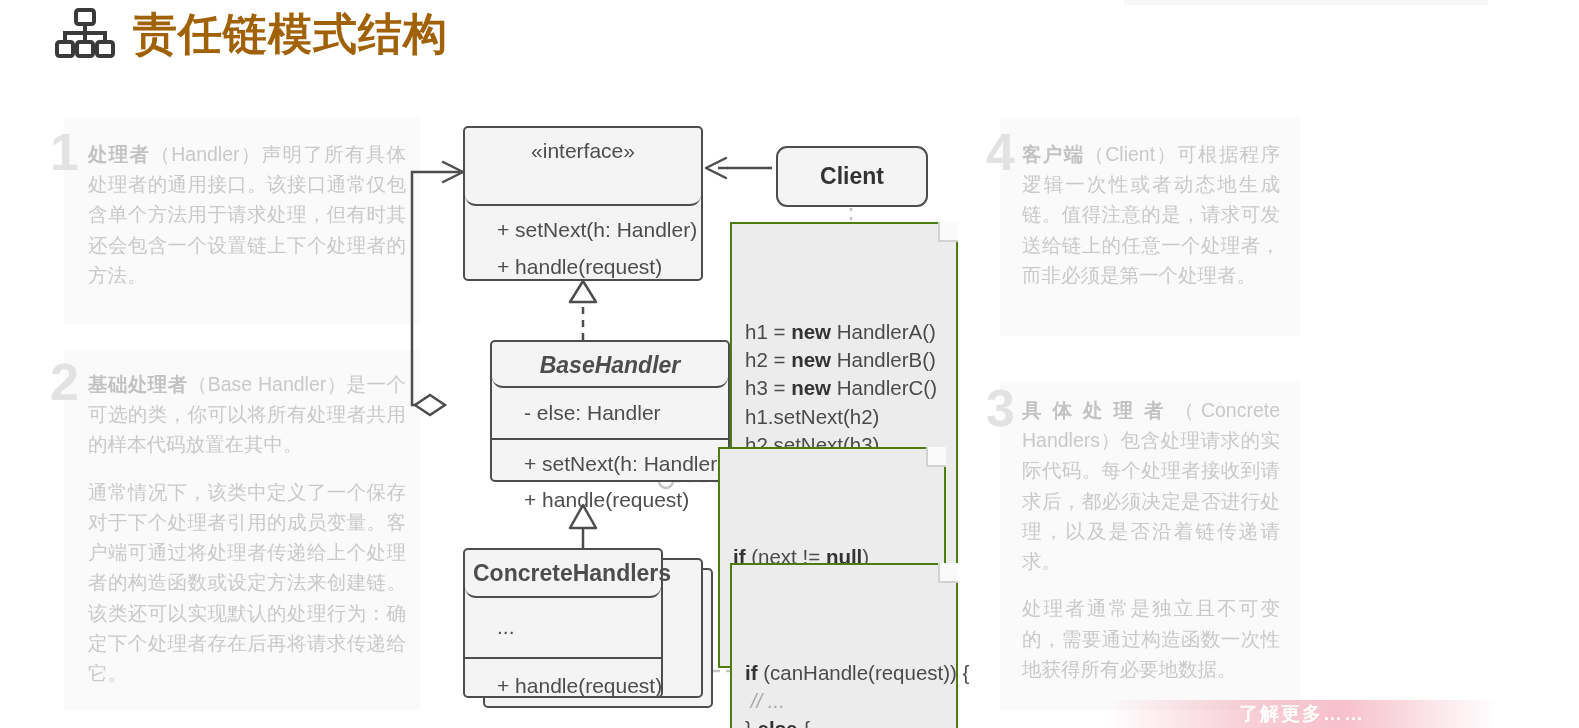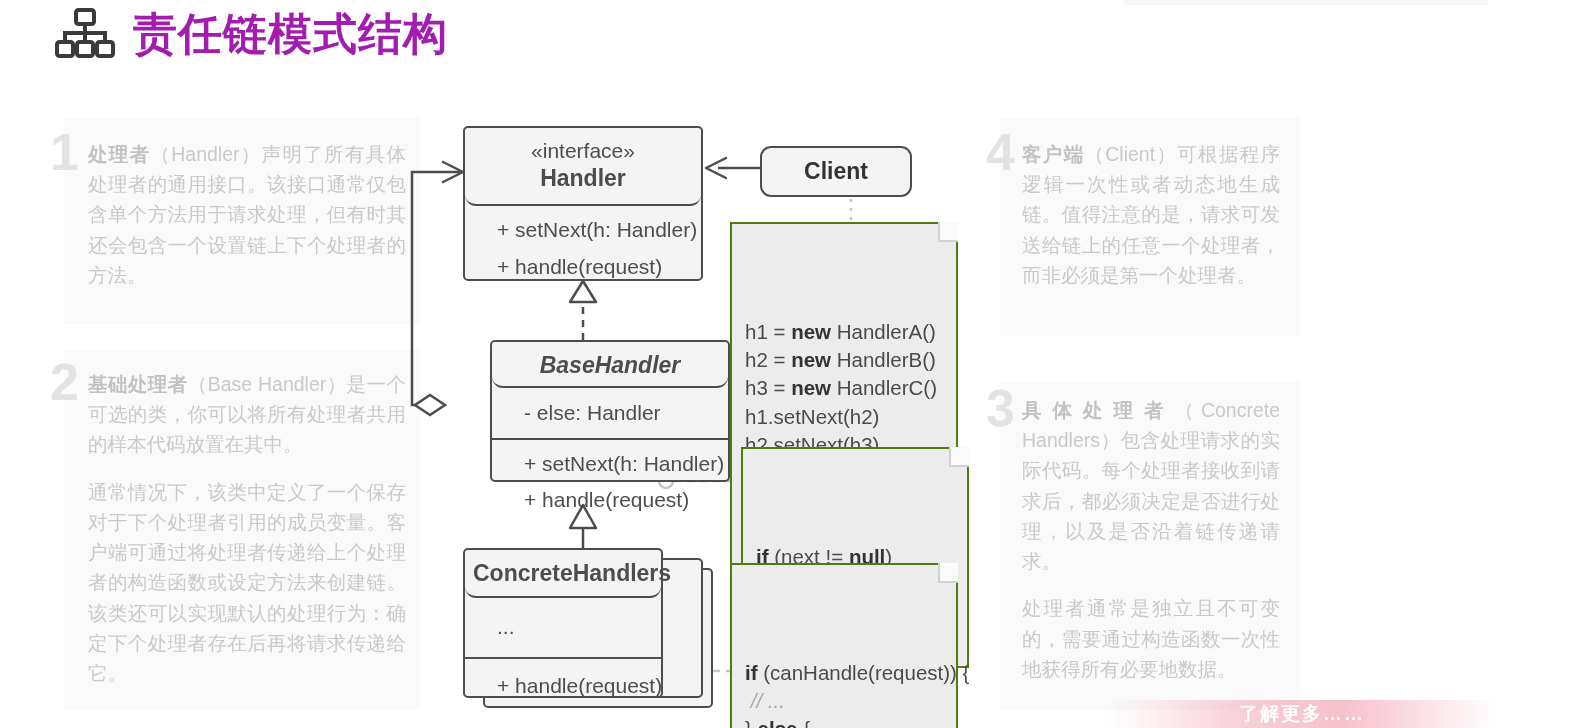--- a/index.html
+++ b/index.html
@@ -7,21 +7,21 @@
     width: 1579px; height: 728px;
     background: #ffffff;
     font-family: "Liberation Sans", "DejaVu Sans", sans-serif;
     overflow: hidden;
   }
   #root { position: relative; width: 1579px; height: 728px; background:#fff; }
 
   
   .title-row { position:absolute; left:55px; top:8px; display:flex; align-items:center; gap:18px; }
   .title-icon { width:60px; height:52px; }
-  .title-text { font-size:44px; font-weight:bold; color:#a21caf; letter-spacing:1px; line-height:1; }
+  .title-text { font-size:44px; font-weight:bold; color:#a16207; letter-spacing:1px; line-height:1; }
 
   
   .note-panel { position:absolute; background:#fafafa; }
   .note-num {
     position:absolute; font-size:52px; font-weight:bold; color:#e2e2e2;
     line-height:1; font-family:"Liberation Sans", sans-serif;
   }
   .note-body { position:absolute; font-size:19.5px; line-height:1.55; color:#c9c9c9; }
   .note-body p { margin:0 0 17px 0; text-align:justify; }
   .note-body p:last-child { margin-bottom:0; }
@@ -155,29 +155,28 @@
     <line x1="674" y1="481" x2="732" y2="481" stroke="#c4c4c4" stroke-width="2.5" stroke-dasharray="7,6"></line>
 
     
     <circle cx="666" cy="671" r="7" fill="none" stroke="#c4c4c4" stroke-width="2.5"></circle>
     <line x1="674" y1="671" x2="732" y2="671" stroke="#c4c4c4" stroke-width="2.5" stroke-dasharray="7,6"></line>
   </svg>
 
   <div class="cls" style="left:463px; top:126px; width:240px; height:155px;">
     <div class="sect hdr" style="height:78px;">
       <div class="stereo">«interface»</div>
-      <div class="cname">Handler</div>
     </div>
     <div class="sect" style="padding:5px 0 6px;">
       <div class="member">+ setNext(h: Handler)</div>
       <div class="member">+ handle(request)</div>
     </div>
   </div>
 
-  <div class="client-box" style="left:760px; top:146px; width:152px; height:51px;">
+  <div class="client-box" style="left:776px; top:146px; width:152px; height:61px;">
     <span>Client</span>
   </div>
 
   <div class="cls" style="left:490px; top:340px; width:240px; height:142px;">
     <div class="sect hdr" style="height:46px; padding-top:9px;">
       <div class="cname abstract">BaseHandler</div>
     </div>
     <div class="sect" style="padding:6px 0 7px;">
       <div class="member">- else: Handler</div>
     </div>
@@ -199,21 +198,21 @@
     <div class="sect" style="padding:8px 0 9px;">
       <div class="member">+ handle(request)</div>
     </div>
   </div>
 
   <div class="codenote" style="left:730px; top:222px; width:228px;">
     <span class="fold"></span>
     <div><div><span>h1 = </span><span class="kw">new</span><span> HandlerA()</span></div><div><span>h2 = </span><span class="kw">new</span><span> HandlerB()</span></div><div><span>h3 = </span><span class="kw">new</span><span> HandlerC()</span></div><div><span>h1.setNext(h2)</span></div><div><span>h2.setNext(h3)</span></div><div><span class="cmt">// ...</span></div><div><span>h1.handle(request)</span></div></div>
   </div>
 
-  <div class="codenote" style="left:741px; top:447px; width:228px;">
+  <div class="codenote" style="left:718px; top:447px; width:228px;">
     <span class="fold"></span>
     <div><div><span class="kw">if</span><span> (next != </span><span class="kw">null</span><span>)</span></div><div><span>  next.handle(request)</span></div></div>
   </div>
 
   <div class="codenote" style="left:730px; top:563px; width:228px;">
     <span class="fold"></span>
     <div><div><span class="kw">if</span><span> (canHandle(request)) {</span></div><div><span class="cmt"> // ...</span></div><div><span>} </span><span class="kw">else</span><span> {</span></div></div>
   </div>
 
   <div class="banner">

